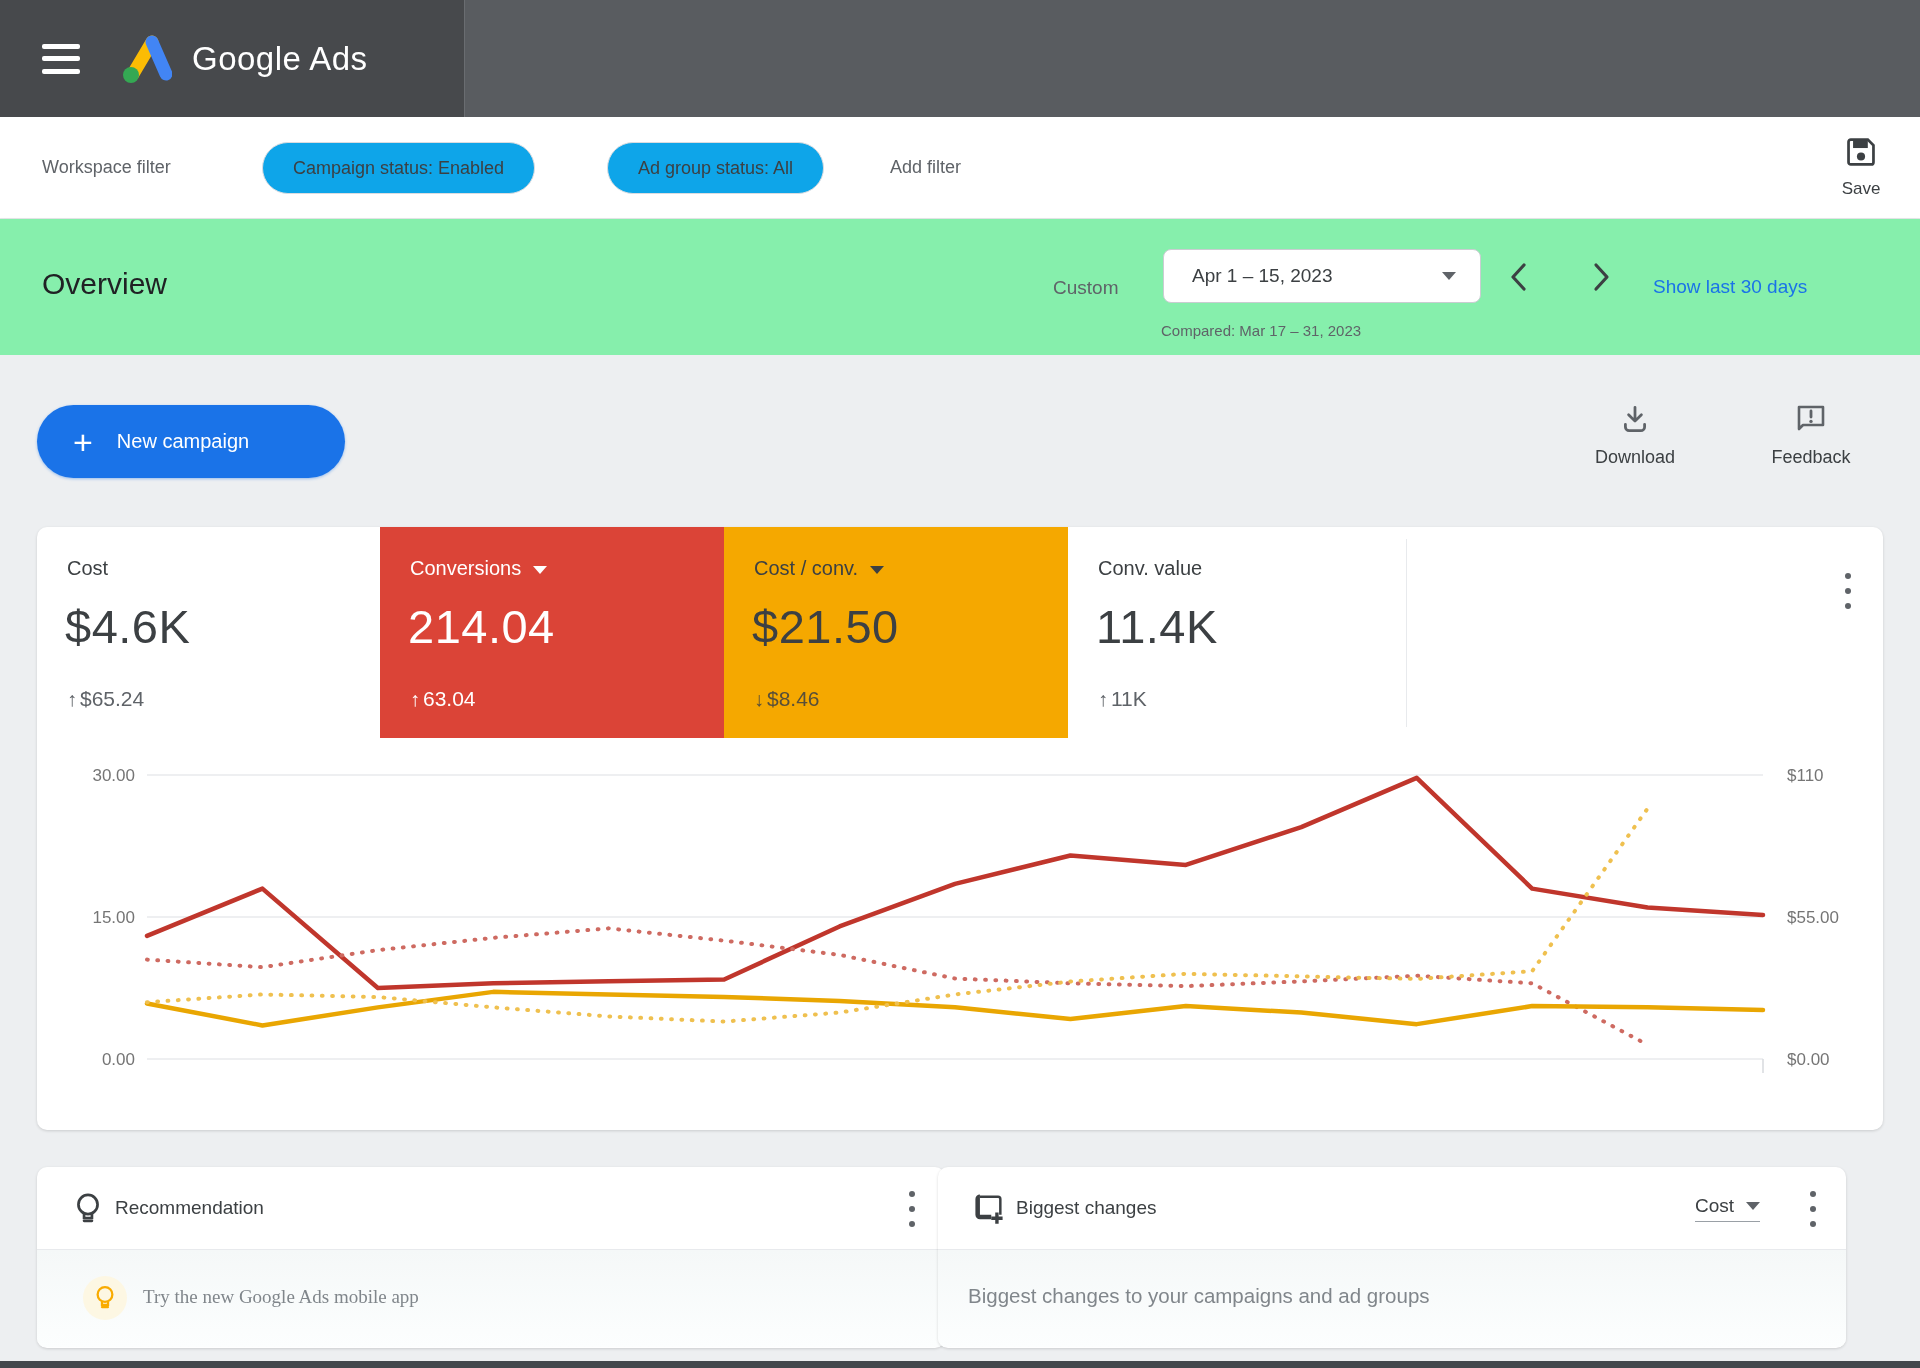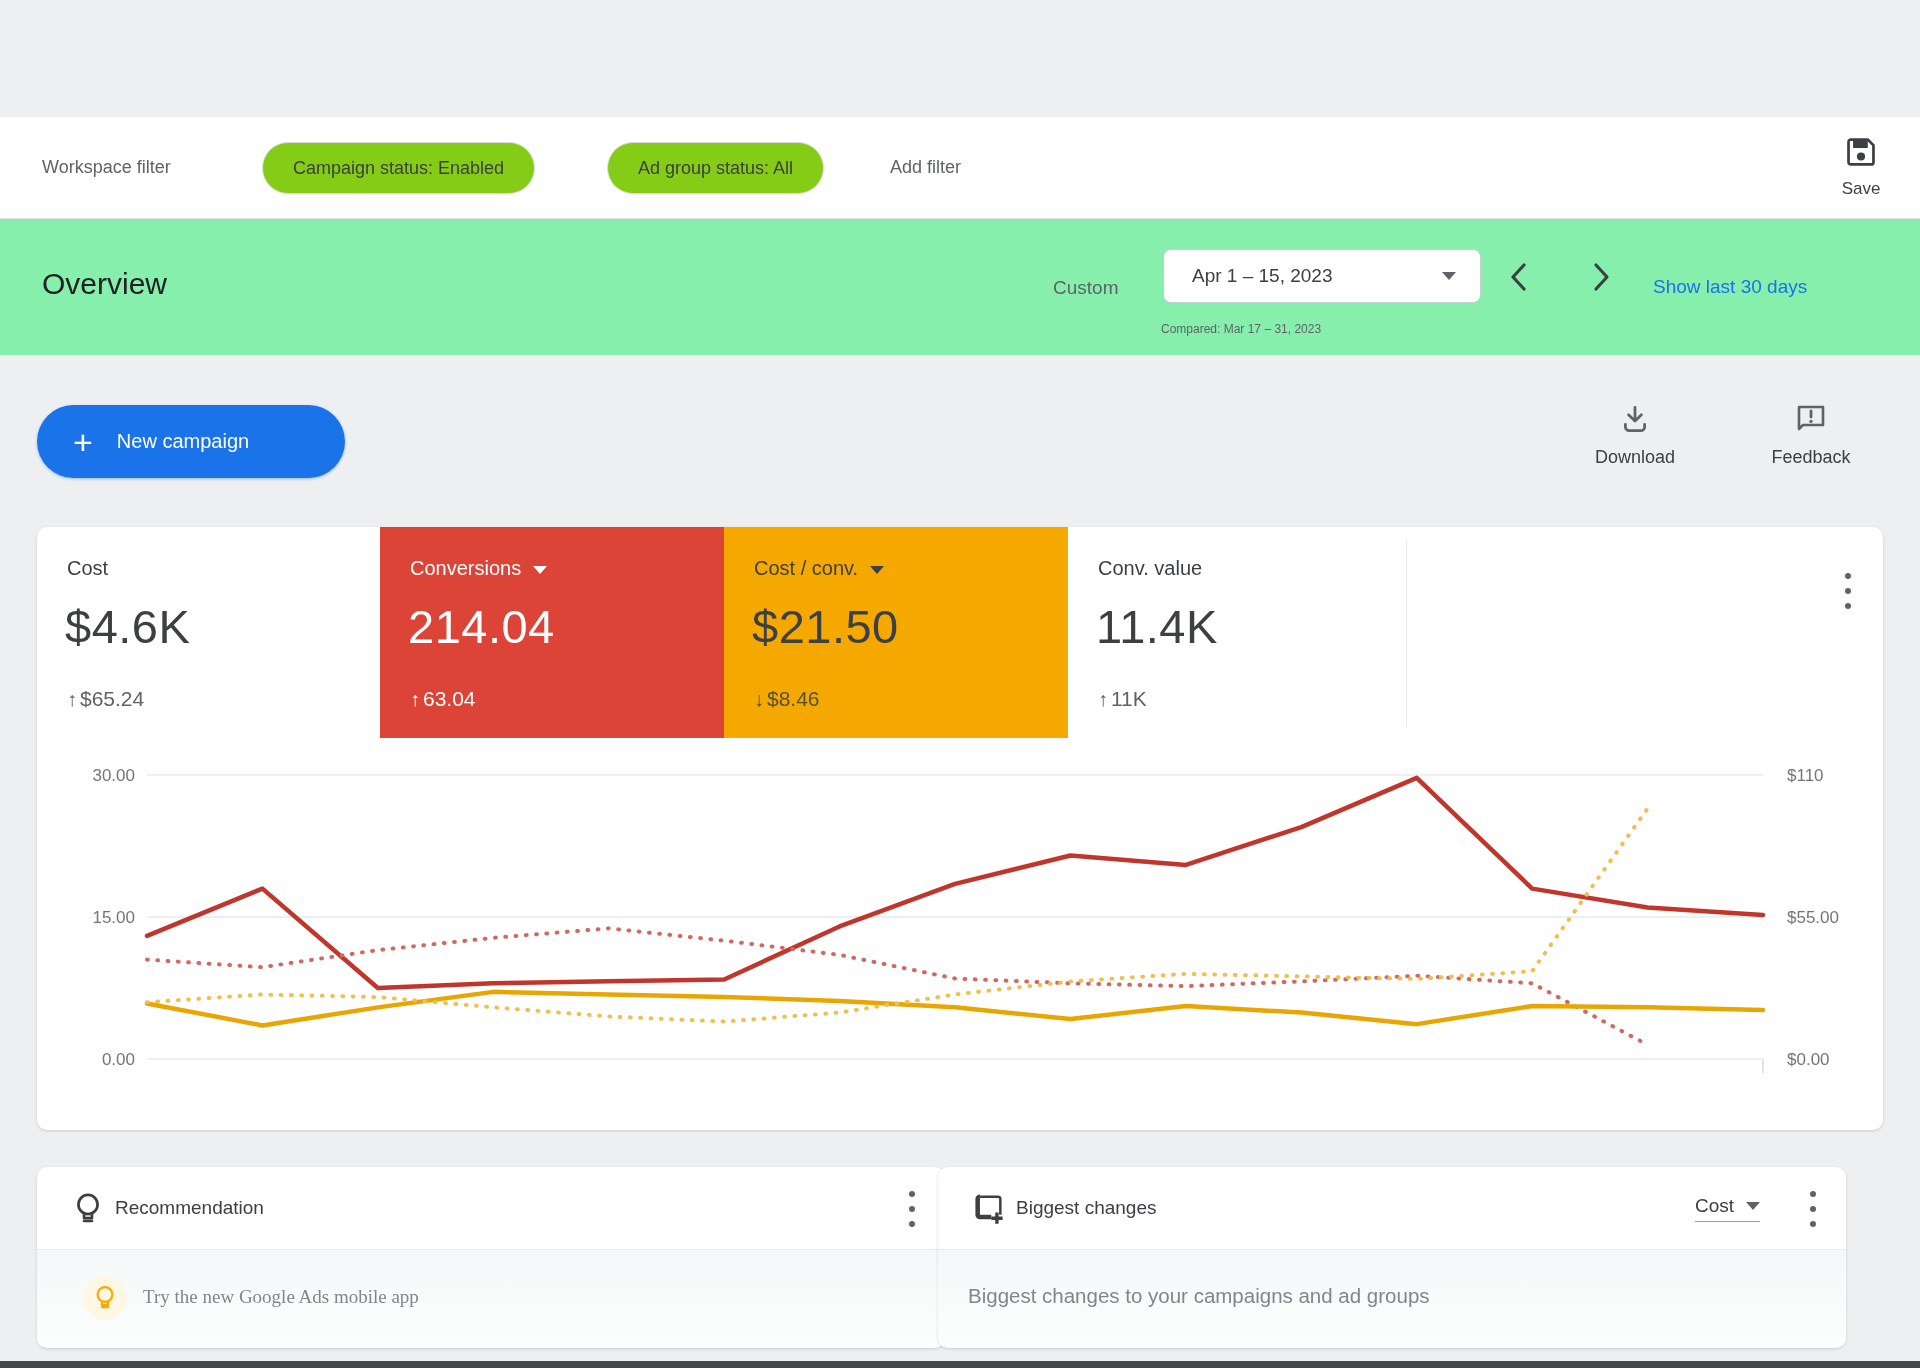--- a/index.html
+++ b/index.html
@@ -16,42 +16,42 @@
   .hamburger span{display:block;height:5px;border-radius:2px;background:#fff;}
   .logo-mark{margin-left:36px;}
   .brand{margin-left:20px;font-size:33px;font-weight:400;color:#fff;letter-spacing:.5px;}
 
   
   .filter-row{position:absolute;left:0;top:117px;width:1920px;height:102px;background:#fff;
               border-bottom:1px solid #E4E6E8;}
   .ws-label{position:absolute;left:42px;top:40px;font-size:18px;color:#5F6368;}
   .pill{position:absolute;top:25px;height:52px;border:1.5px solid #DADCE0;border-radius:26px;
         display:flex;align-items:center;padding:0 30px;font-size:18px;font-weight:500;
-        color:#3C4043;background:#84cc16;cursor:pointer;}
+        color:#3C4043;background:#0ea5e9;cursor:pointer;}
   .pill1{left:262px;}
   .pill2{left:607px;}
   .add-filter{position:absolute;left:890px;top:40px;font-size:18px;color:#5F6368;cursor:pointer;}
   .save-block{position:absolute;left:1828px;top:18px;width:66px;text-align:center;cursor:pointer;}
   .save-block .lbl{margin-top:6px;font-size:17px;color:#3C4043;}
 
   
   .overview-row{position:absolute;left:0;top:219px;width:1920px;height:136px;background:#86efac;
                 box-shadow:0 3px 5px rgba(0,0,0,.14);}
   .page-title{position:absolute;left:42px;top:48px;font-size:30px;color:#202124;}
   .custom-lbl{position:absolute;left:1053px;top:58px;font-size:19px;color:#5F6368;}
   .date-box{position:absolute;left:1163px;top:30px;width:318px;height:54px;border:1.5px solid #C9CDD1;
             border-radius:8px;background:#fff;display:flex;align-items:center;cursor:pointer;}
   .date-box .txt{margin-left:28px;font-size:19px;font-weight:500;color:#3C4043;}
   .caret{width:0;height:0;border-left:7px solid transparent;border-right:7px solid transparent;
          border-top:8px solid #5F6368;margin-left:auto;margin-right:24px;}
   .chev{position:absolute;top:36px;width:40px;height:44px;cursor:pointer;}
   .chev-l{left:1500px;}
   .chev-r{left:1580px;}
   .show-last{position:absolute;left:1653px;top:57px;font-size:19px;font-weight:500;color:#1A73E8;cursor:pointer;}
-  .compared{position:absolute;left:1161px;top:103px;font-size:12px;color:#5F6368;}
+  .compared{position:absolute;left:1161px;top:103px;font-size:15px;color:#5F6368;}
 
   
   .content{position:absolute;left:0;top:355px;width:1920px;height:1013px;background:#EDEFF1;}
 
   .new-campaign{position:absolute;left:37px;top:50px;width:308px;height:73px;border-radius:37px;
                 background:#1A73E8;display:flex;align-items:center;color:#fff;cursor:pointer;
                 box-shadow:0 1px 3px rgba(26,115,232,.4);}
   .new-campaign .plus{margin-left:36px;font-size:34px;font-weight:400;line-height:0;}
   .new-campaign .lbl{margin-left:24px;font-size:20px;font-weight:500;}
 
@@ -103,20 +103,35 @@
   .rec-item-text{position:absolute;left:106px;top:36px;font-size:19px;color:#80868B;font-family:Liberation Serif, serif;}
   .bc-body-text{position:absolute;left:30px;top:34px;font-size:20.5px;color:#80868B;}
 
   .bottom-strip{position:absolute;left:0;top:1361px;width:1920px;height:7px;background:#44484D;}
 </style>
 </head>
 <body>
 
 <div class="stage">
 
+  <div class="topbar">
+    <div class="topbar-left">
+      <div class="hamburger">
+          <span></span>
+          <span></span>
+          <span></span>
+        </div>
+      <svg class="logo-mark" width="56" height="56" viewBox="0 0 56 56">
+        <line x1="17" y1="43" x2="36" y2="11" stroke="#FBBC04" stroke-width="13" stroke-linecap="round"></line>
+        <line x1="36" y1="11" x2="50" y2="43" stroke="#4285F4" stroke-width="13" stroke-linecap="round"></line>
+        <circle cx="15" cy="44" r="8" fill="#34A853"></circle>
+      </svg>
+      <div class="brand">Google Ads</div>
+    </div>
+  </div>
 
   <div class="filter-row">
     <div class="ws-label">Workspace filter</div>
     <div class="pill pill1">
       <span>Campaign status: Enabled</span>
     </div>
     <div class="pill pill2">
       <span>Ad group status: All</span>
     </div>
     <div class="add-filter">Add filter</div>

